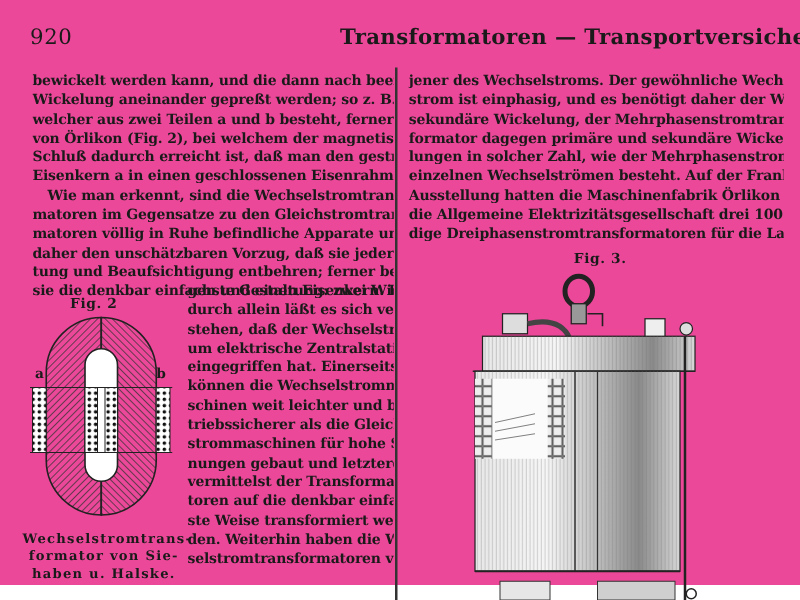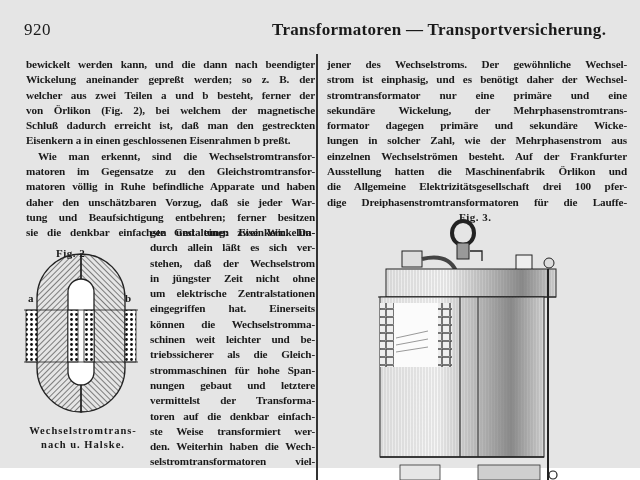--- a/index.html
+++ b/index.html
@@ -1,32 +1,32 @@
 <!DOCTYPE html>
 <html><head>
   <meta charset="utf-8">
   <style>
     html, body { margin: 0; padding: 0; background: #ffffff; }
     body { width: 640px; height: 480px; overflow: hidden; position: relative;
            font-family: "DejaVu Serif", serif; color: #1a1a1a; }
-    .page { position: absolute; left: 0; top: 0; width: 640px; height: 468px; background: #e5e5e5; font-family: Liberation Serif, serif; }
+    .page { position: absolute; left: 0; top: 0; width: 640px; height: 468px; background: #ec4899; }
     .header { position: absolute; top: 20px; left: 24px; right: 12px; height: 22px; }
     .page-number { position: absolute; left: 0; top: 0; font-size: 17px; letter-spacing: 0.5px; }
     .running-title { position: absolute; left: 248px; top: 0; font-size: 17px; font-weight: bold;
                      letter-spacing: 0.3px; white-space: nowrap; }
     .col { position: absolute; font-size: 11.2px; line-height: 15.3px; text-align: justify; }
     .col .line { display: block; white-space: nowrap; overflow: hidden; text-align-last: justify;
                  letter-spacing: -0.15px; font-weight: bold; }
     .col .line.last { text-align-last: left; }
     .col .line.indent { padding-left: 12px; }
     .col-left-top { left: 26px; top: 57px; width: 289px; }
     .col-left-narrow { left: 150px; top: 225px; width: 165px; }
     .col-right-top { left: 327px; top: 57px; width: 300px; }
     .col-divider { position: absolute; left: 316px; top: 54px; width: 1.5px; height: 426px; background: #333; }
-    .fig-caption-label { position: absolute; font-size: 11px; font-weight: bold; letter-spacing: 0.5px; margin-top: 11px; }
+    .fig-caption-label { position: absolute; font-size: 11px; font-weight: bold; letter-spacing: 0.5px; }
     .fig1-label { left: 56px; top: 236px; }
     .fig3-label { left: 459px; top: 200px; }
     .fig1 { position: absolute; left: 24px; top: 252px; width: 114px; height: 162px; }
     .fig1-caption { position: absolute; left: 18px; top: 424px; width: 130px; font-size: 10.5px;
                     line-height: 14px; text-align: center; font-weight: bold; letter-spacing: 1px; }
     .fig3 { position: absolute; left: 378px; top: 213px; width: 190px; height: 267px; }
     .ab-label { position: absolute; font-size: 11px; font-weight: bold; }
   </style>
 </head>
 <body>
@@ -52,40 +52,38 @@
     <span class="line">matoren völlig in Ruhe befindliche Apparate und haben</span>
     <span class="line">daher den unschätzbaren Vorzug, daß sie jeder War-</span>
     <span class="line">tung und Beaufsichtigung entbehren; ferner besitzen</span>
     <span class="line">sie die denkbar einfachste Gestaltung: zwei Wickelun-</span>
   </div>
 
   <div class="col col-left-narrow">
     <span class="line">gen und einen Eisenkern. Da-</span>
     <span class="line">durch allein läßt es sich ver-</span>
     <span class="line">stehen, daß der Wechselstrom</span>
-    <span class="line">in jüngster Zeit nicht ohne</span>
     <span class="line">um elektrische Zentralstationen</span>
     <span class="line">eingegriffen hat. Einerseits</span>
     <span class="line">können die Wechselstromma-</span>
     <span class="line">schinen weit leichter und be-</span>
     <span class="line">triebssicherer als die Gleich-</span>
     <span class="line">strommaschinen für hohe Span-</span>
     <span class="line">nungen gebaut und letztere</span>
     <span class="line">vermittelst der Transforma-</span>
     <span class="line">toren auf die denkbar einfach-</span>
     <span class="line">ste Weise transformiert wer-</span>
     <span class="line">den. Weiterhin haben die Wech-</span>
     <span class="line">selstromtransformatoren viel-</span>
 
   </div>
 
   <div class="col col-right-top">
     <span class="line">jener des Wechselstroms. Der gewöhnliche Wechsel-</span>
     <span class="line">strom ist einphasig, und es benötigt daher der Wechsel-</span>
-    <span class="line">stromtransformator nur eine primäre und eine</span>
     <span class="line">sekundäre Wickelung, der Mehrphasenstromtrans-</span>
     <span class="line">formator dagegen primäre und sekundäre Wicke-</span>
     <span class="line">lungen in solcher Zahl, wie der Mehrphasenstrom aus</span>
     <span class="line">einzelnen Wechselströmen besteht. Auf der Frankfurter</span>
     <span class="line">Ausstellung hatten die Maschinenfabrik Örlikon und</span>
     <span class="line">die Allgemeine Elektrizitätsgesellschaft drei 100 pfer-</span>
     <span class="line">dige Dreiphasenstromtransformatoren für die Lauffe-</span>
   </div>
 
   <span class="fig-caption-label fig1-label">Fig. 2</span>
@@ -115,21 +113,22 @@
     <rect x="44" y="58" width="10" height="52" fill="url(#dots)"></rect>
     <rect x="60" y="58" width="10" height="52" fill="#fff" stroke="#222" stroke-width="0.8"></rect>
     <rect x="60" y="58" width="10" height="52" fill="url(#dots)"></rect>
     <rect x="101" y="58" width="11" height="52" fill="#fff" stroke="#222" stroke-width="0.8"></rect>
     <rect x="101" y="58" width="11" height="52" fill="url(#dots)"></rect>
     <line x1="0" y1="58" x2="114" y2="58" stroke="#222" stroke-width="0.8"></line>
     <line x1="0" y1="110" x2="114" y2="110" stroke="#222" stroke-width="0.8"></line>
   </svg>
   <div class="fig1-caption">
     <div>Wechselstromtrans-</div>
-    <div>nach u. Halske.</div>
+    <div>formator von Sie-</div>
+    <div>haben u. Halske.</div>
   </div>
 
   <span class="fig-caption-label fig3-label">Fig. 3.</span>
   <svg class="fig3" viewBox="0 0 190 267">
     <defs>
       <linearGradient id="cyl" x1="0" x2="1" y1="0" y2="0">
         <stop offset="0" stop-color="#e8e8e8"></stop>
         <stop offset="0.35" stop-color="#f6f6f6"></stop>
         <stop offset="0.6" stop-color="#bdbdbd"></stop>
         <stop offset="0.8" stop-color="#8a8a8a"></stop>

